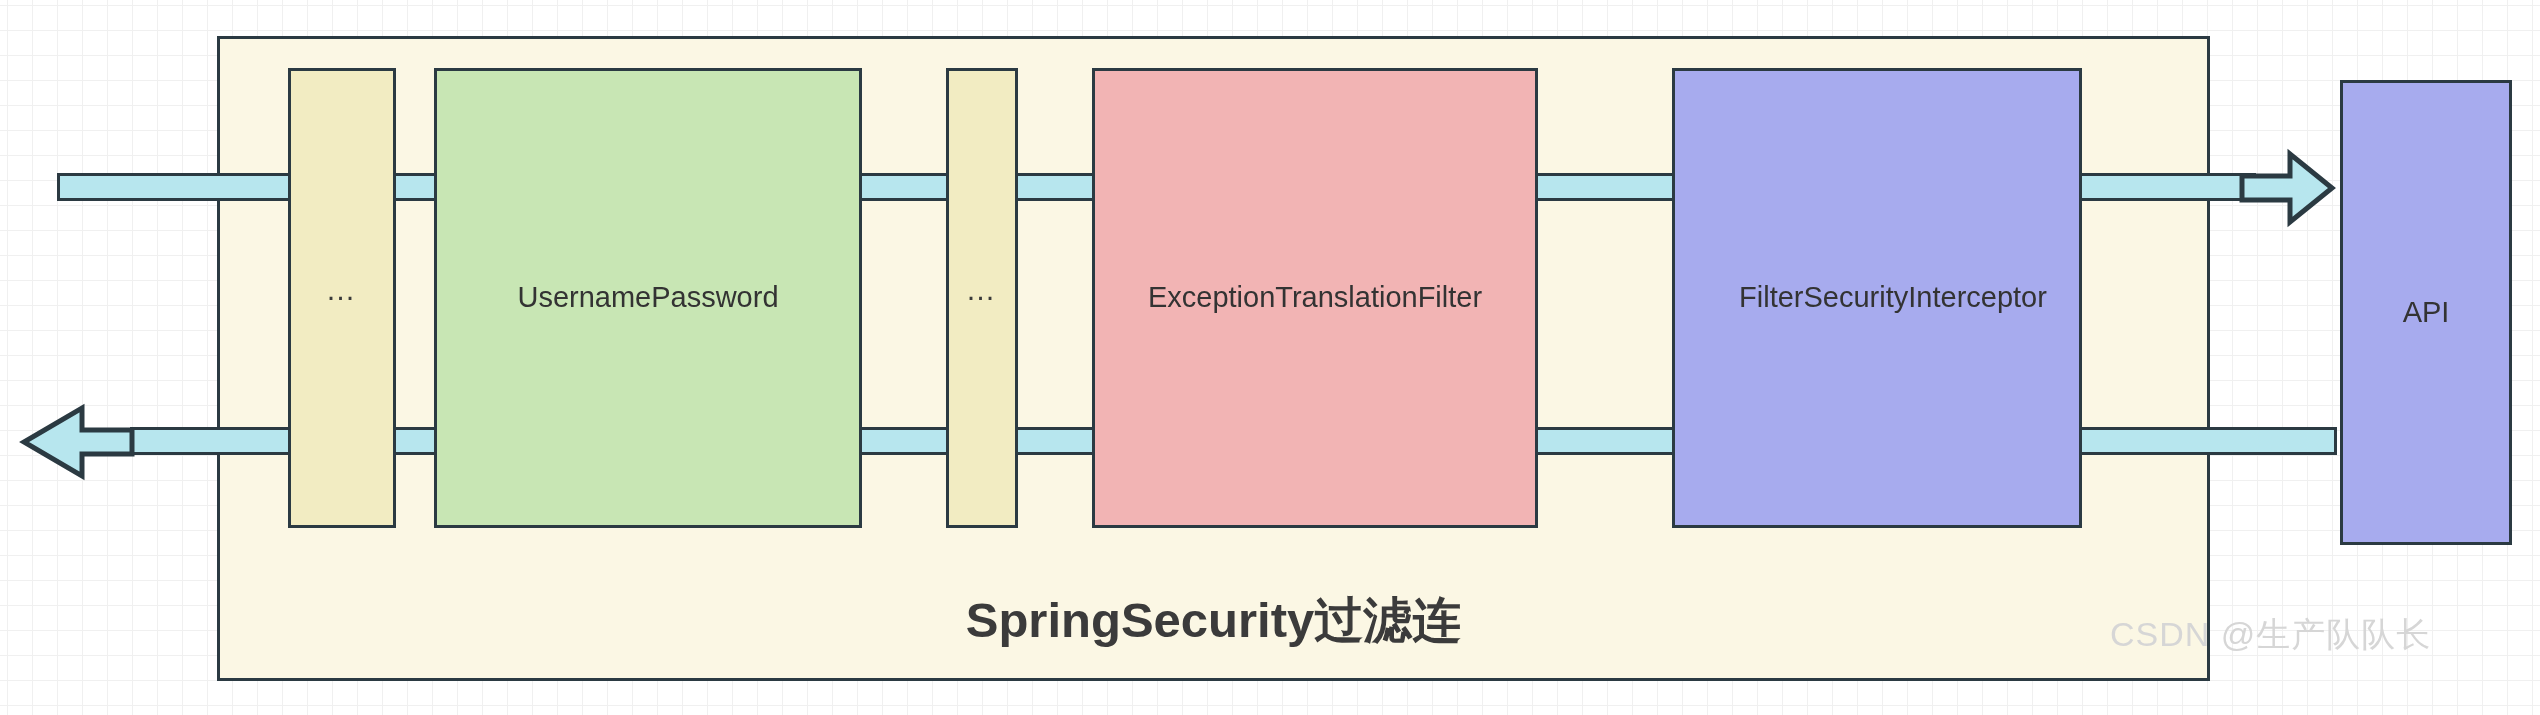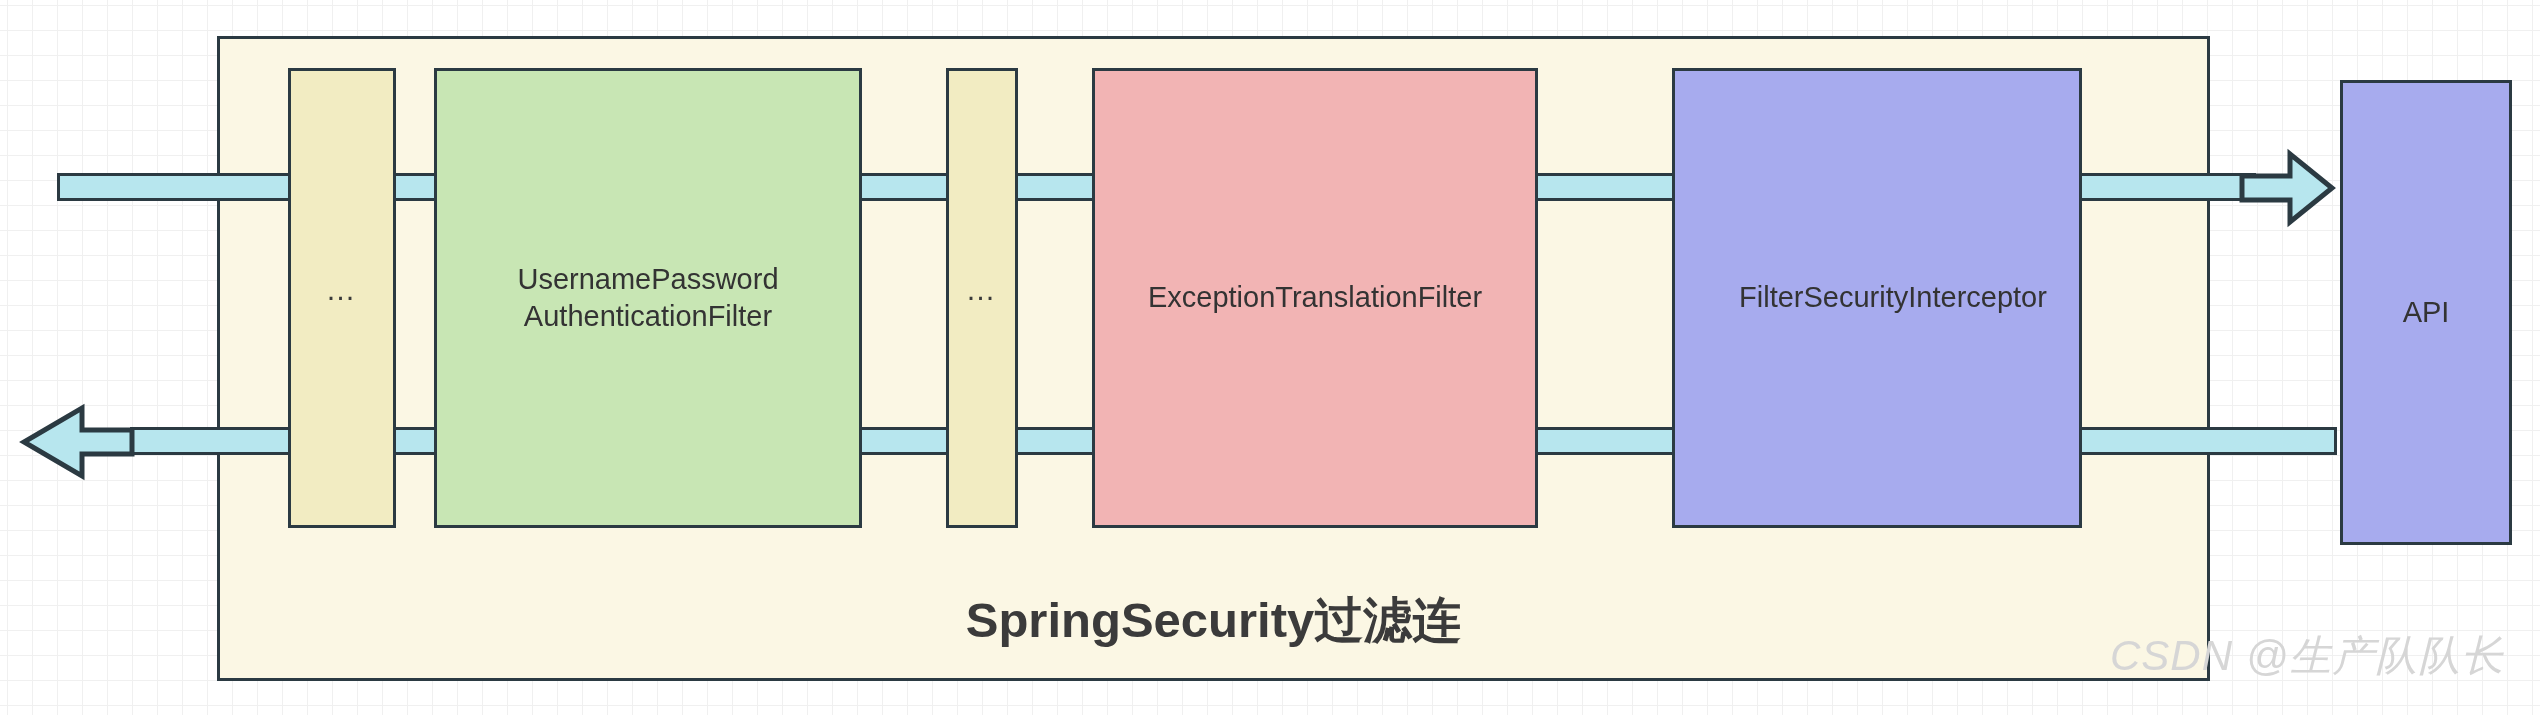--- a/index.html
+++ b/index.html
@@ -158,36 +158,35 @@
     <polygon points="114,28 64,28 64,6 6,40 64,74 64,52 114,52" fill="#b7e6ee" stroke="#2b3a42" stroke-width="5" stroke-linejoin="miter"></polygon>
   </svg>
 
   <div class="box filter-box" id="filter-ellipsis-1">
     <span class="ellipsis-label">…</span>
   </div>
 
   <div class="box filter-box" id="filter-upaf">
     <span class="filter-label">
       <span>UsernamePassword</span><br>
-      <span>AuthenticationFilter</span>
     </span>
   </div>
 
   <div class="box filter-box" id="filter-ellipsis-2">
     <span class="ellipsis-label">…</span>
   </div>
 
   <div class="box filter-box" id="filter-etf">
     <span class="filter-label">ExceptionTranslationFilter</span>
   </div>
 
   <div class="box filter-box" id="filter-fsi">
     <span class="filter-label">FilterSecurityInterceptor</span>
   </div>
 
   <div class="box" id="api-box">
     <span>API</span>
   </div>
 
-  <div style="position:absolute; left:2110px; top:628px; font-size:42px;
-              color:#d6d6d6; white-space:nowrap; letter-spacing:1px;font-style:italic;">CSDN @生产队队长</div>
+  <div style="position:absolute; left:2110px; top:612px; font-size:34px;
+              color:#d6d6d6; white-space:nowrap; letter-spacing:1px;">CSDN @生产队队长</div>
 
 </div>
 
 </body></html>

